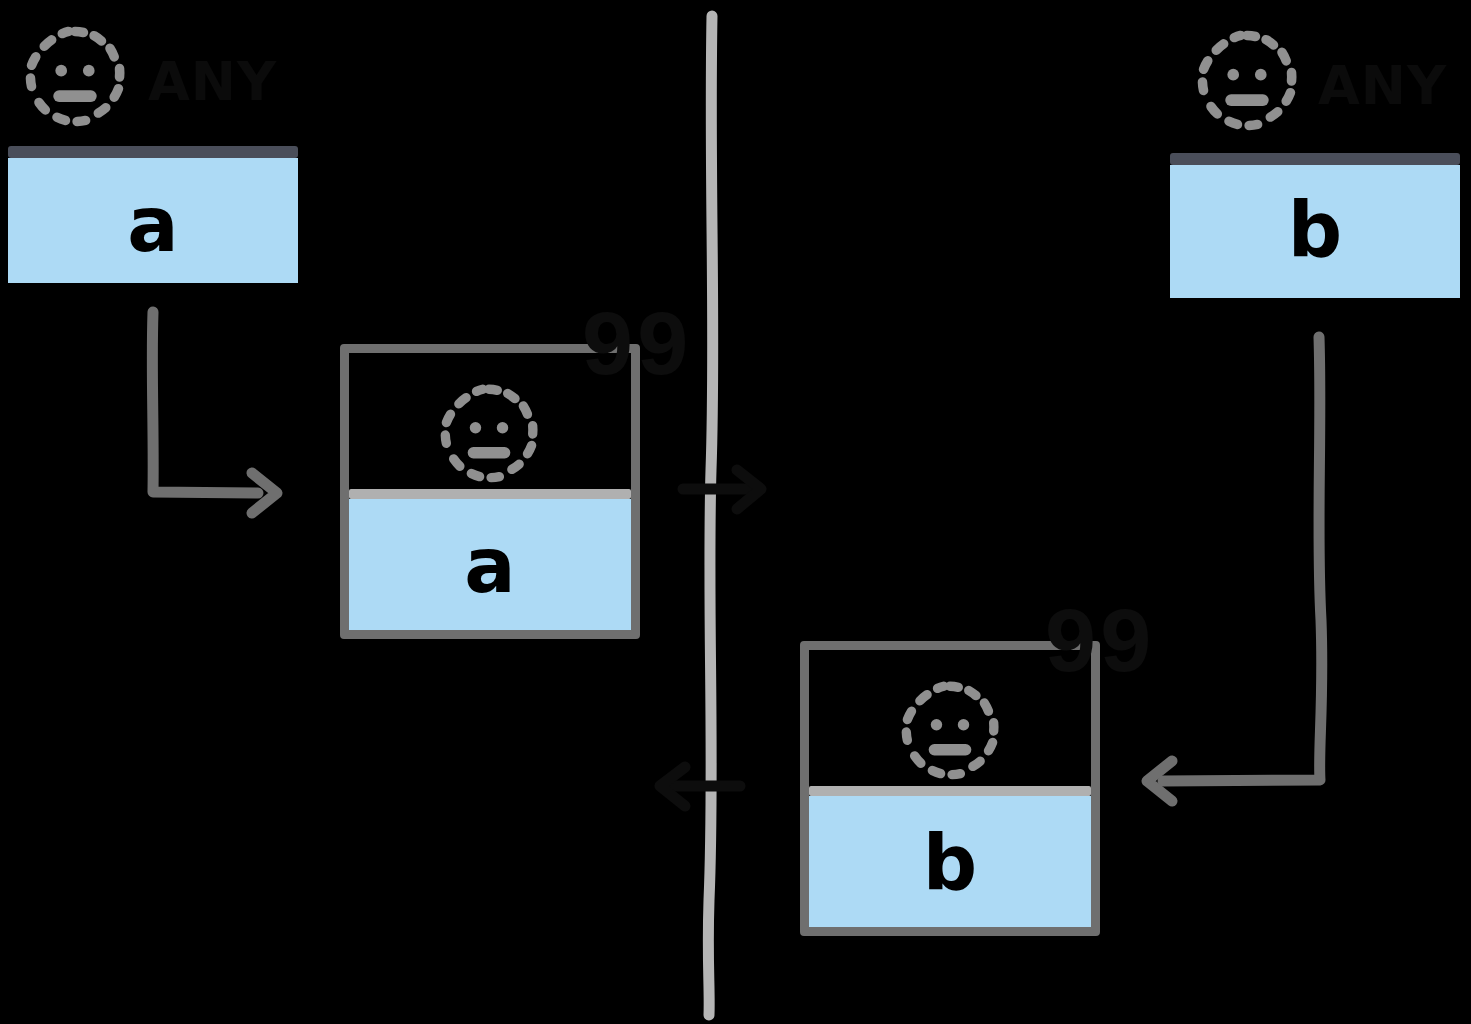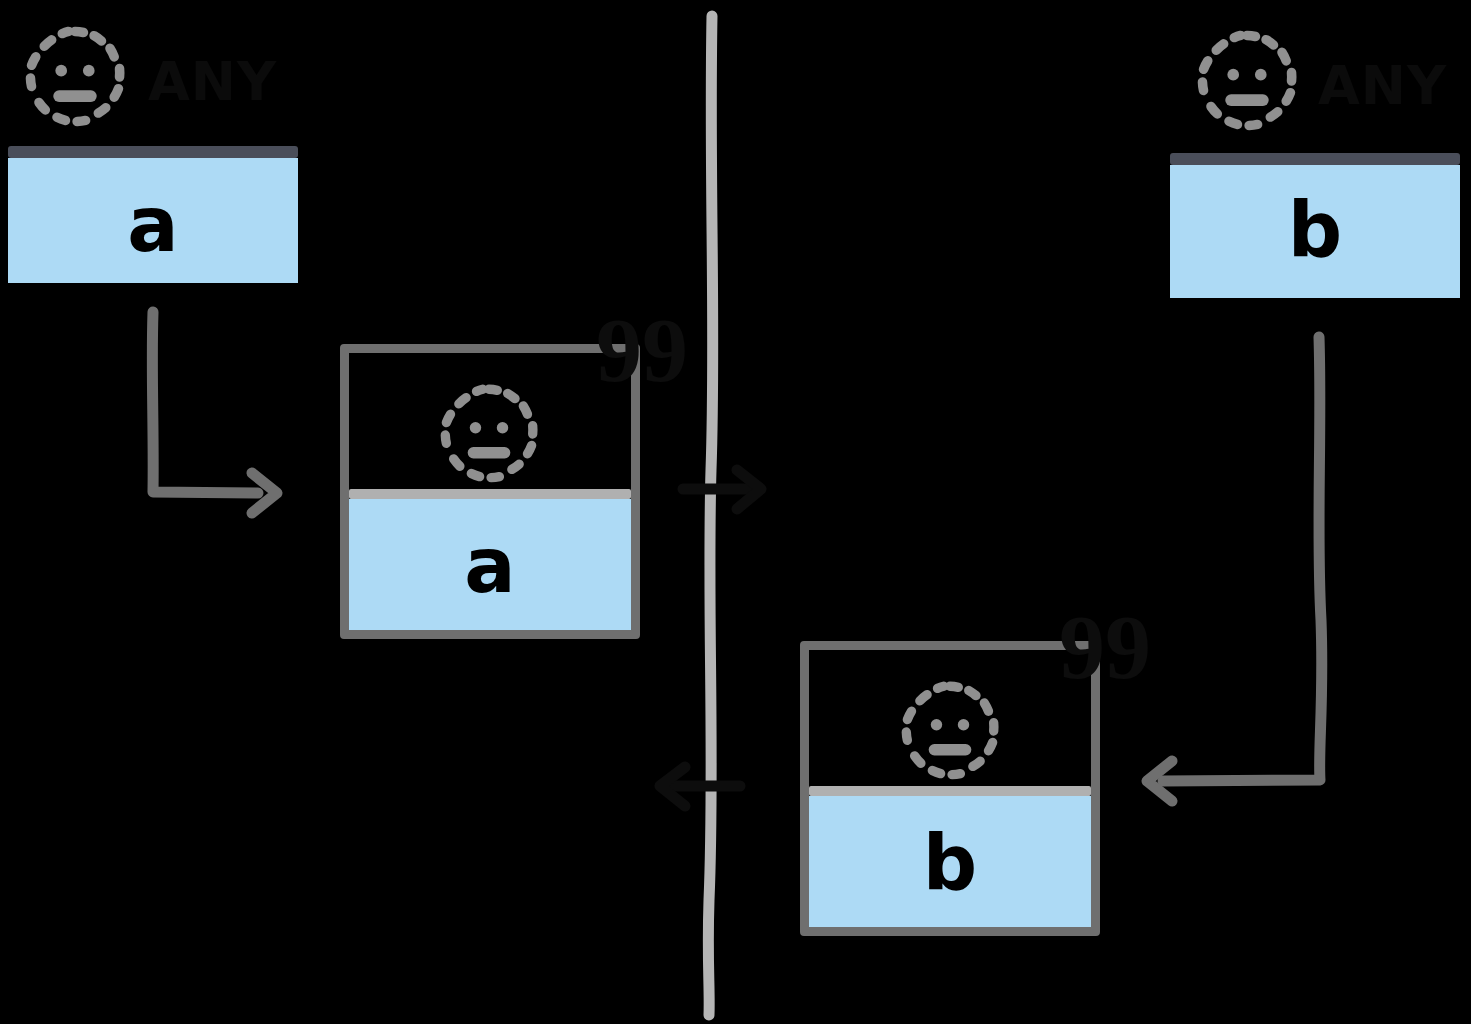--- a/index.html
+++ b/index.html
@@ -75,25 +75,24 @@
     color: #000000;
     font-weight: 700;
     font-family: "DejaVu Sans", sans-serif;
     text-align: center;
     user-select: none;
   }
   .badge {
     position: absolute;
     color: #0d0d0d;
     font-weight: 700;
-    font-family: Liberation Serif, serif;
+    font-family: Liberation Mono, monospace;
     white-space: nowrap;
     user-select: none;
     line-height: 1;
-    margin-left: 16px;
   }
   .edge {
     position: absolute;
     left: 0; top: 0;
     width: 1471px;
     height: 1024px;
     pointer-events: none;
   }
   .divider {
     position: absolute;

